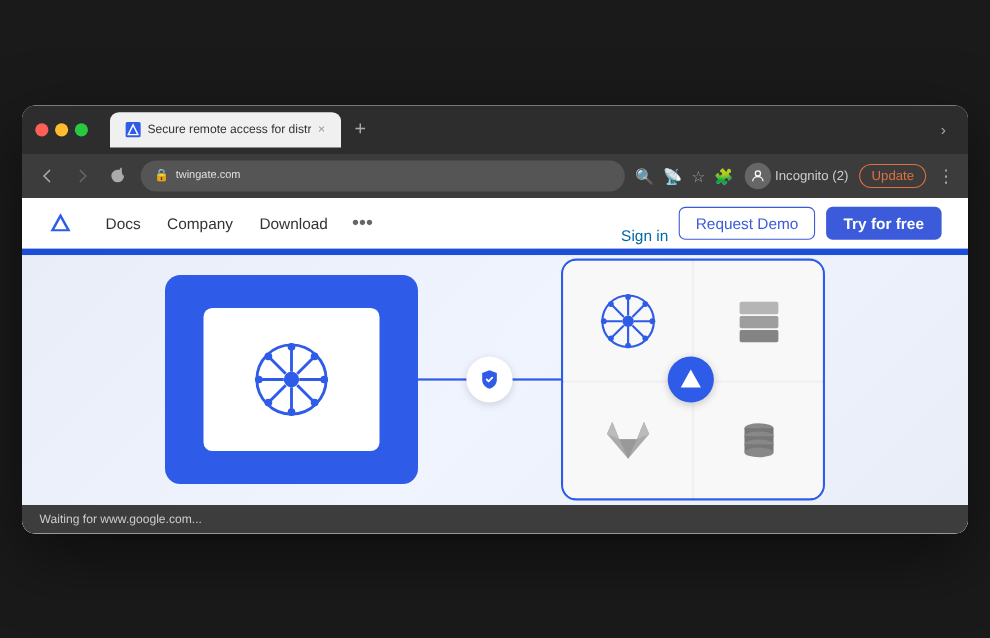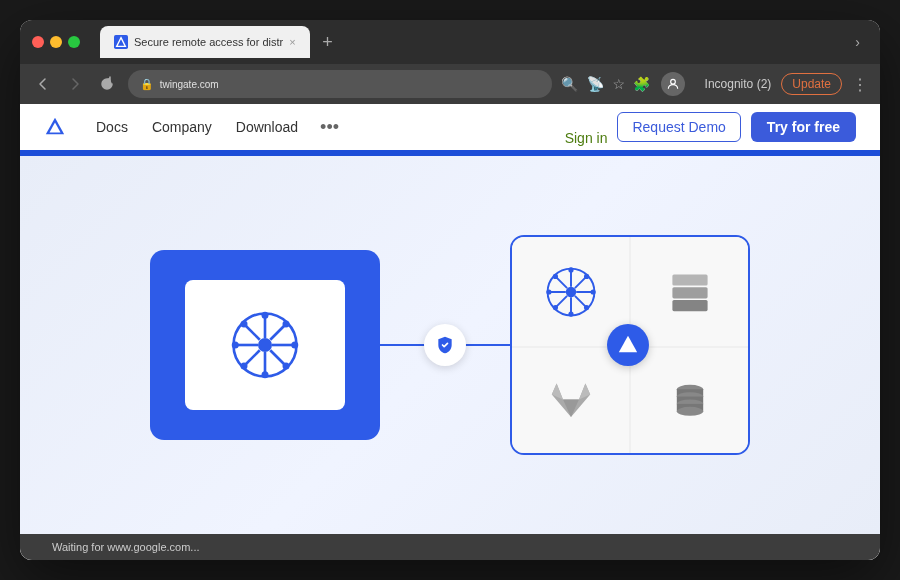--- a/index.html
+++ b/index.html
@@ -8,21 +8,21 @@
       height: 580px;
       background: #1a1a1a;
       display: flex;
       align-items: center;
       justify-content: center;
       font-family: -apple-system, BlinkMacSystemFont, 'Segoe UI', sans-serif;
     }
 
     .browser-window {
       width: 860px;
-      height: 540px;
+      height: 389px;
       background: #fff;
       border-radius: 12px;
       overflow: hidden;
       box-shadow: 0 20px 60px rgba(0,0,0,0.5);
       display: flex;
       flex-direction: column;
     }
 
     
     .title-bar {
@@ -180,21 +180,21 @@
       color: #aaa;
       font-size: 14px;
       cursor: pointer;
     }
 
     .incognito-badge {
       background: transparent;
       border: none;
       display: flex;
       align-items: center;
-      gap: 20px;
+      gap: 4px;
       color: #ccc;
       font-size: 12px;
       cursor: pointer;
     }
 
     .incognito-circle {
       width: 24px;
       height: 24px;
       border-radius: 50%;
       background: #666;
@@ -277,21 +277,21 @@
     }
 
     .nav-actions {
       display: flex;
       align-items: center;
       gap: 10px;
     }
 
     .sign-in-link {
       font-size: 14px;
-      color: #4d7c0f;
+      color: #0369a1;
       cursor: pointer;
       text-decoration: none;
       margin-top: 22px;
     }
 
     .request-demo-btn {
       border: 1.5px solid #3b5bdb;
       background: transparent;
       color: #3b5bdb;
       border-radius: 6px;
@@ -438,21 +438,20 @@
       background: #3d3d3d;
       display: flex;
       align-items: center;
       padding: 0 16px;
       flex-shrink: 0;
     }
 
     .status-text {
       font-size: 11px;
       color: #ccc;
-      margin-left: 16px;
     }
   </style>
 </head>
 <body>
 
 <div class="browser-window">
 
   <div class="title-bar">
     <div class="window-controls">
       <div class="dot dot-red"></div>

